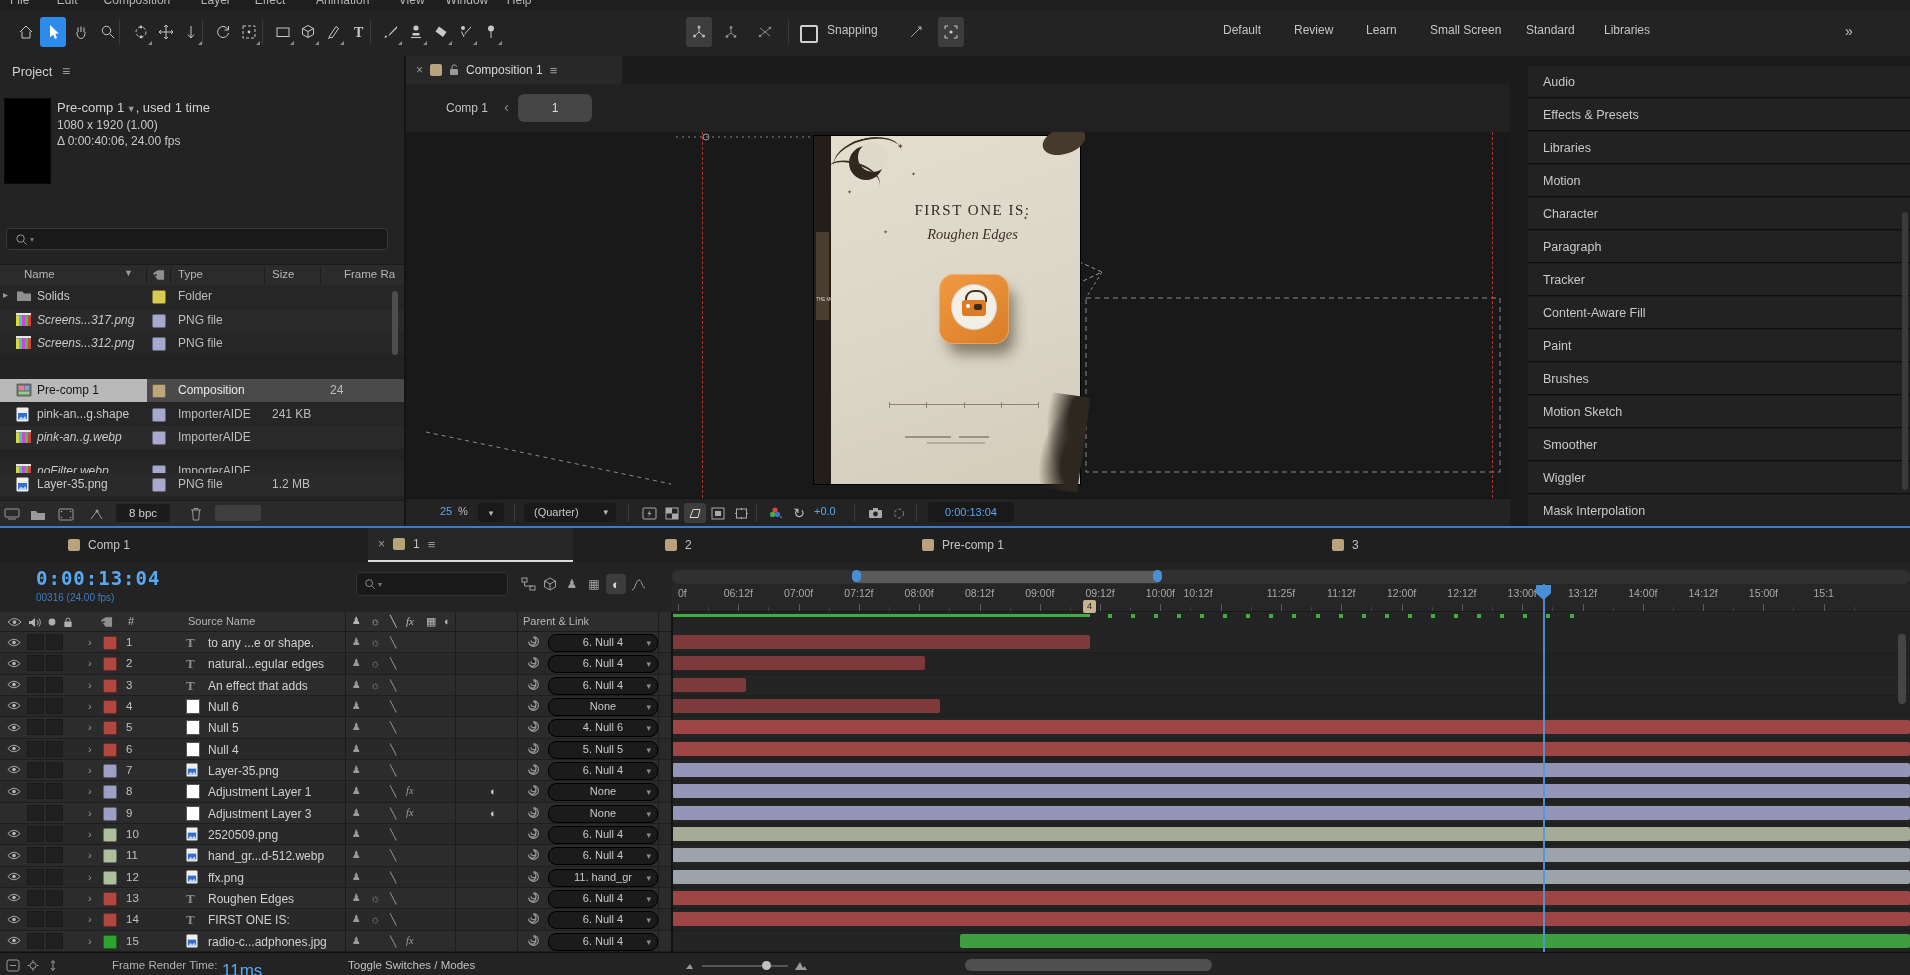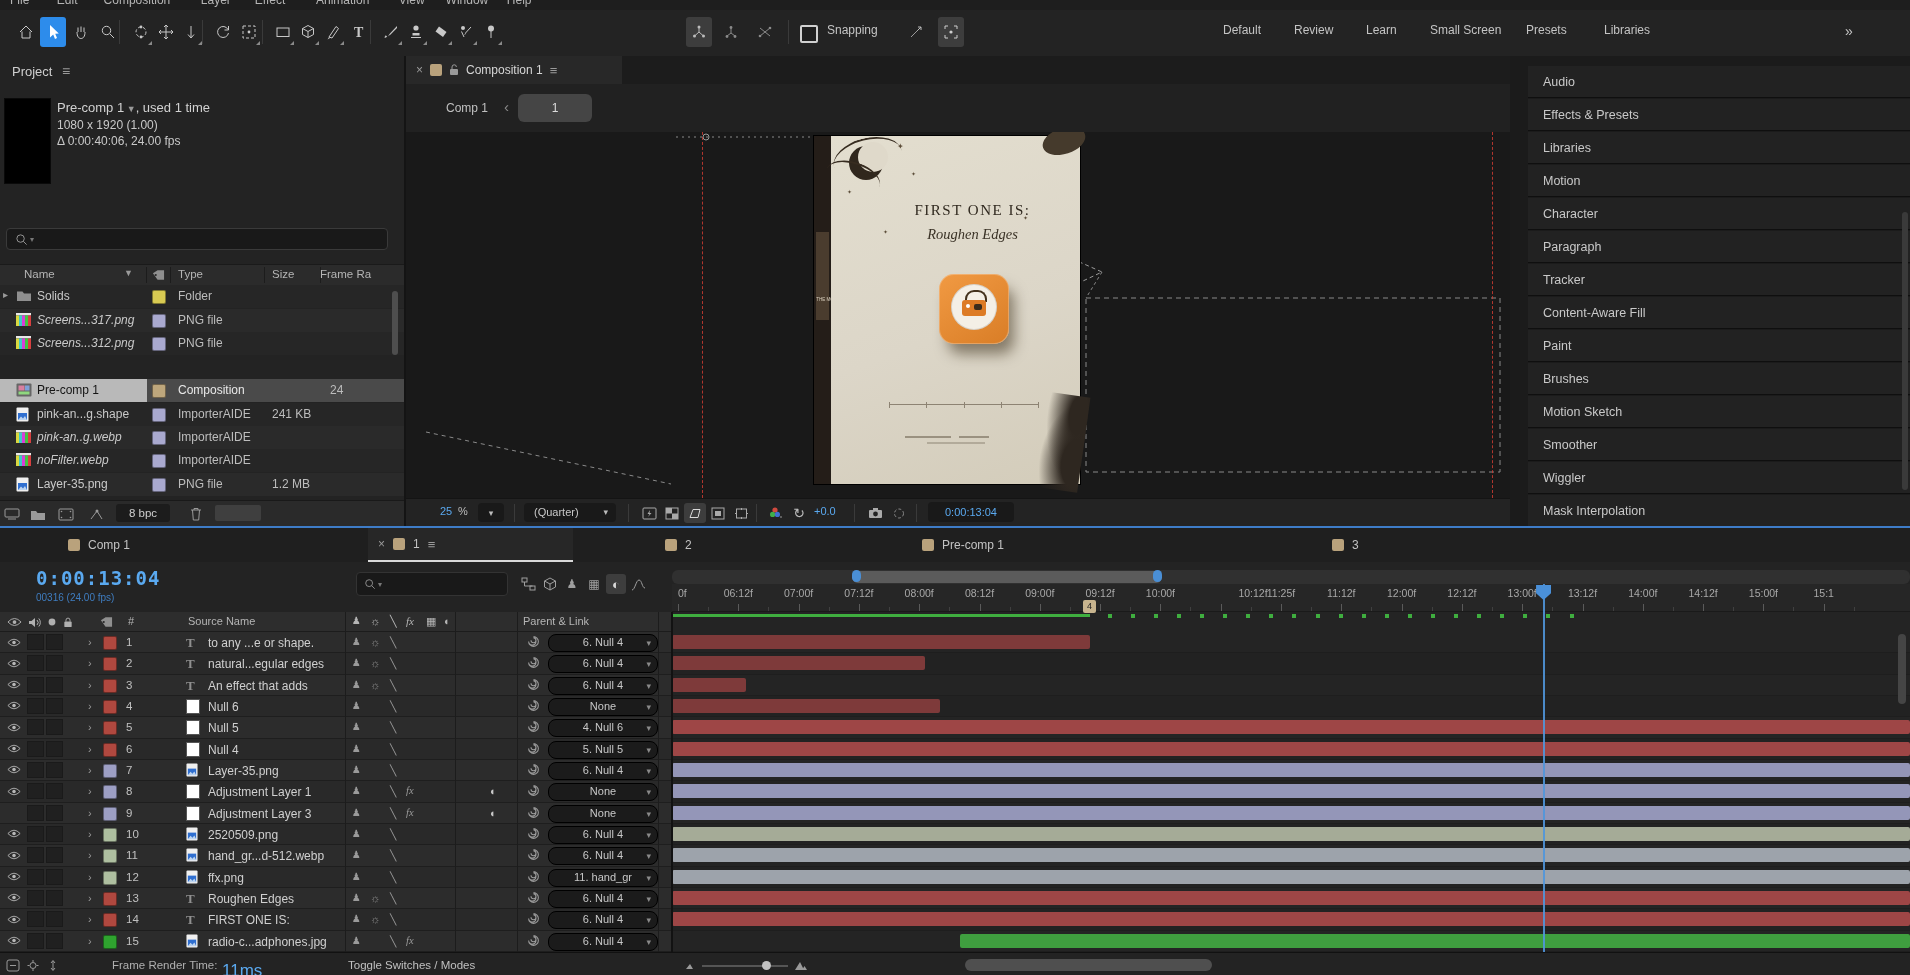--- a/index.html
+++ b/index.html
@@ -325,21 +325,21 @@
             <path d="M2 5V2h3M11 2h3v3M14 11v3h-3M5 14H2v-3" stroke="#cfcfcf" fill="none"></path>
             <circle cx="8" cy="8" r="1.6" fill="#cfcfcf"></circle>
           </svg>
         </div>
     </div>
     <div id="workspaces">
         <span class="wslabel" style="left:1223px">Default</span>
         <span class="wslabel" style="left:1294px">Review</span>
         <span class="wslabel" style="left:1366px">Learn</span>
         <span class="wslabel" style="left:1430px">Small Screen</span>
-        <span class="wslabel" style="left:1526px">Presets</span>
+        <span class="wslabel" style="left:1526px">Standard</span>
         <span class="wslabel" style="left:1604px">Libraries</span>
       </div>
     <span class="wslabel" style="left:1845px;font-size:14px">»</span>
   </div>
 
   <div id="project" class="abs">
     <span id="proj-title" class="abs" style="position:absolute">Project</span>
     <span id="proj-menu" class="abs" style="position:absolute">≡</span>
     <div id="proj-thumb" class="abs" style="position:absolute"></div>
     <div class="pline" style="top:44px;font-size:13px;color:#d2d2d2;"><span>Pre-comp 1</span><span style="font-size:9px;color:#9a9a9a"> ▼</span><span>, used 1 time</span></div>
@@ -358,21 +358,21 @@
       <div class="pcdiv" style="left:146px"></div>
       <svg class="pcol" style="left:152px;top:4px" width="13" height="12" viewBox="0 0 14 12">
           <path d="M1 4l5-3 7 0 0 10-7 0z" fill="#8f8f8f"></path>
           <circle cx="4" cy="6" r="1.2" fill="#2a2a2a"></circle>
         </svg>
       <div class="pcdiv" style="left:170px"></div>
       <span class="pcol" style="left:178px">Type</span>
       <div class="pcdiv" style="left:264px"></div>
       <span class="pcol" style="left:272px">Size</span>
       <div class="pcdiv" style="left:320px"></div>
-      <span class="pcol" style="left:320px;white-space:nowrap">Frame Ra</span>
+      <span class="pcol" style="left:344px;white-space:nowrap">Frame Ra</span>
     </div>
     <div id="proj-rows" class="abs" style="position:absolute">
         <div class="prow" style="top:0px">
           <div class="namecell"></div>
           <span style="position:absolute;left:3px;top:4px;color:#9a9a9a;font-size:10px">▸</span>
           <div style="position:absolute;left:16px;top:4px">
             <svg width="16" height="13" viewBox="0 0 16 13">
               <path d="M1 2.5h5.5L8 4.5h7V12H1z" fill="#8f8f8f"></path>
             </svg>
           </div>
@@ -450,21 +450,21 @@
               <rect x="3" y="2.5" width="3" height="10.5" fill="#40c8c8"></rect>
               <rect x="6" y="2.5" width="3" height="10.5" fill="#d840d8"></rect>
               <rect x="9" y="2.5" width="3" height="10.5" fill="#40c840"></rect>
               <rect x="12" y="2.5" width="3" height="10.5" fill="#d84040"></rect>
             </svg>
           </div>
           <span class="nm it">pink-an..g.webp</span>
           <div class="chip" style="left:152px;top:5px;background:#a9a9cf"></div>
           <span class="ptype">ImporterAIDE</span>
         </div>
-        <div class="prow" style="top:164px">
+        <div class="prow" style="top:175px">
           <div class="namecell"></div>
           <div style="position:absolute;left:16px;top:4px">
             <svg width="15" height="13" viewBox="0 0 15 13">
               <rect x="0" y="0" width="15" height="2.5" fill="#e8e8e8"></rect>
               <rect x="0" y="2.5" width="3" height="10.5" fill="#d8d840"></rect>
               <rect x="3" y="2.5" width="3" height="10.5" fill="#40c8c8"></rect>
               <rect x="6" y="2.5" width="3" height="10.5" fill="#d840d8"></rect>
               <rect x="9" y="2.5" width="3" height="10.5" fill="#40c840"></rect>
               <rect x="12" y="2.5" width="3" height="10.5" fill="#d84040"></rect>
             </svg>
@@ -768,21 +768,21 @@
         <div class="tickmark" style="left:337.5px;height:4px;opacity:.5"></div>
         <span class="tick" style="left:367.79999999999995px">09:00f</span>
         <div class="tickmark" style="left:367.79999999999995px"></div>
         <div class="tickmark" style="left:397.79999999999995px;height:4px;opacity:.5"></div>
         <span class="tick" style="left:428.09999999999997px">09:12f</span>
         <div class="tickmark" style="left:428.09999999999997px"></div>
         <div class="tickmark" style="left:458.09999999999997px;height:4px;opacity:.5"></div>
         <span class="tick" style="left:488.4px">10:00f</span>
         <div class="tickmark" style="left:488.4px"></div>
         <div class="tickmark" style="left:518.4px;height:4px;opacity:.5"></div>
-        <span class="tick" style="left:581px">10:12f</span>
+        <span class="tick" style="left:526px">10:12f</span>
         <div class="tickmark" style="left:548.6999999999999px"></div>
         <div class="tickmark" style="left:578.6999999999999px;height:4px;opacity:.5"></div>
         <span class="tick" style="left:609px">11:25f</span>
         <div class="tickmark" style="left:609px"></div>
         <div class="tickmark" style="left:639px;height:4px;opacity:.5"></div>
         <span class="tick" style="left:669.3px">11:12f</span>
         <div class="tickmark" style="left:669.3px"></div>
         <div class="tickmark" style="left:699.3px;height:4px;opacity:.5"></div>
         <span class="tick" style="left:729.5999999999999px">12:00f</span>
         <div class="tickmark" style="left:729.5999999999999px"></div>

